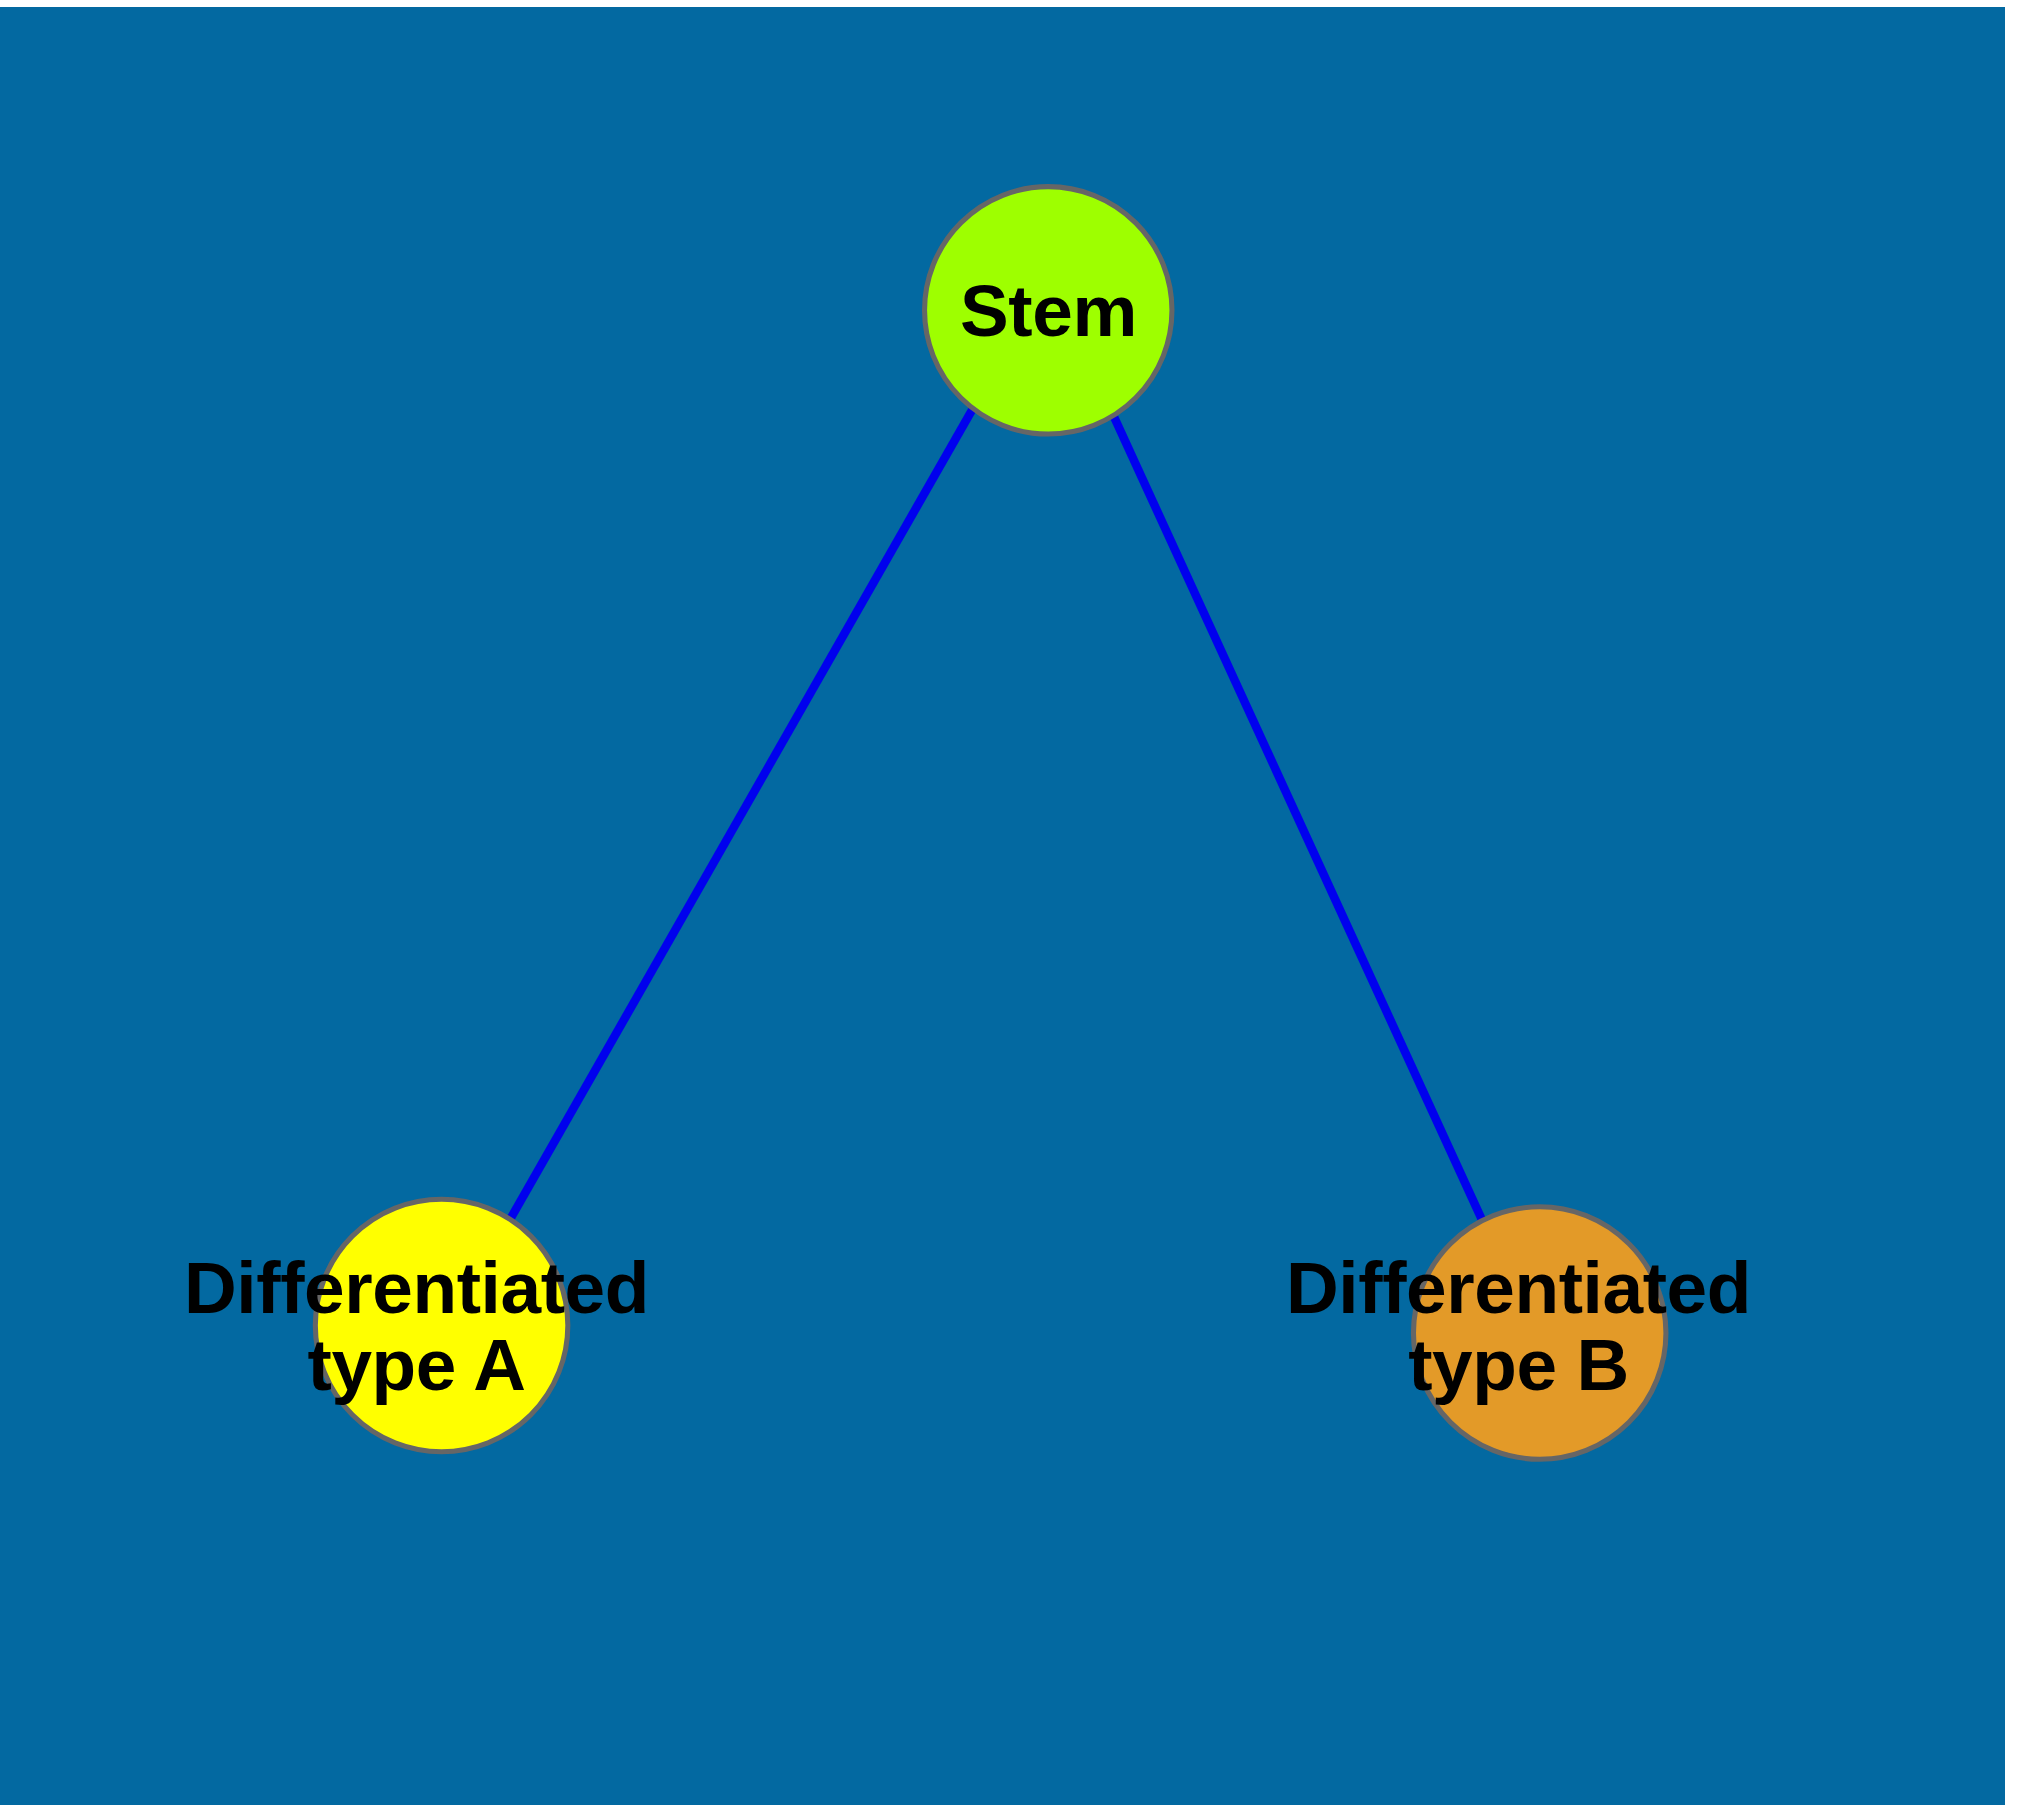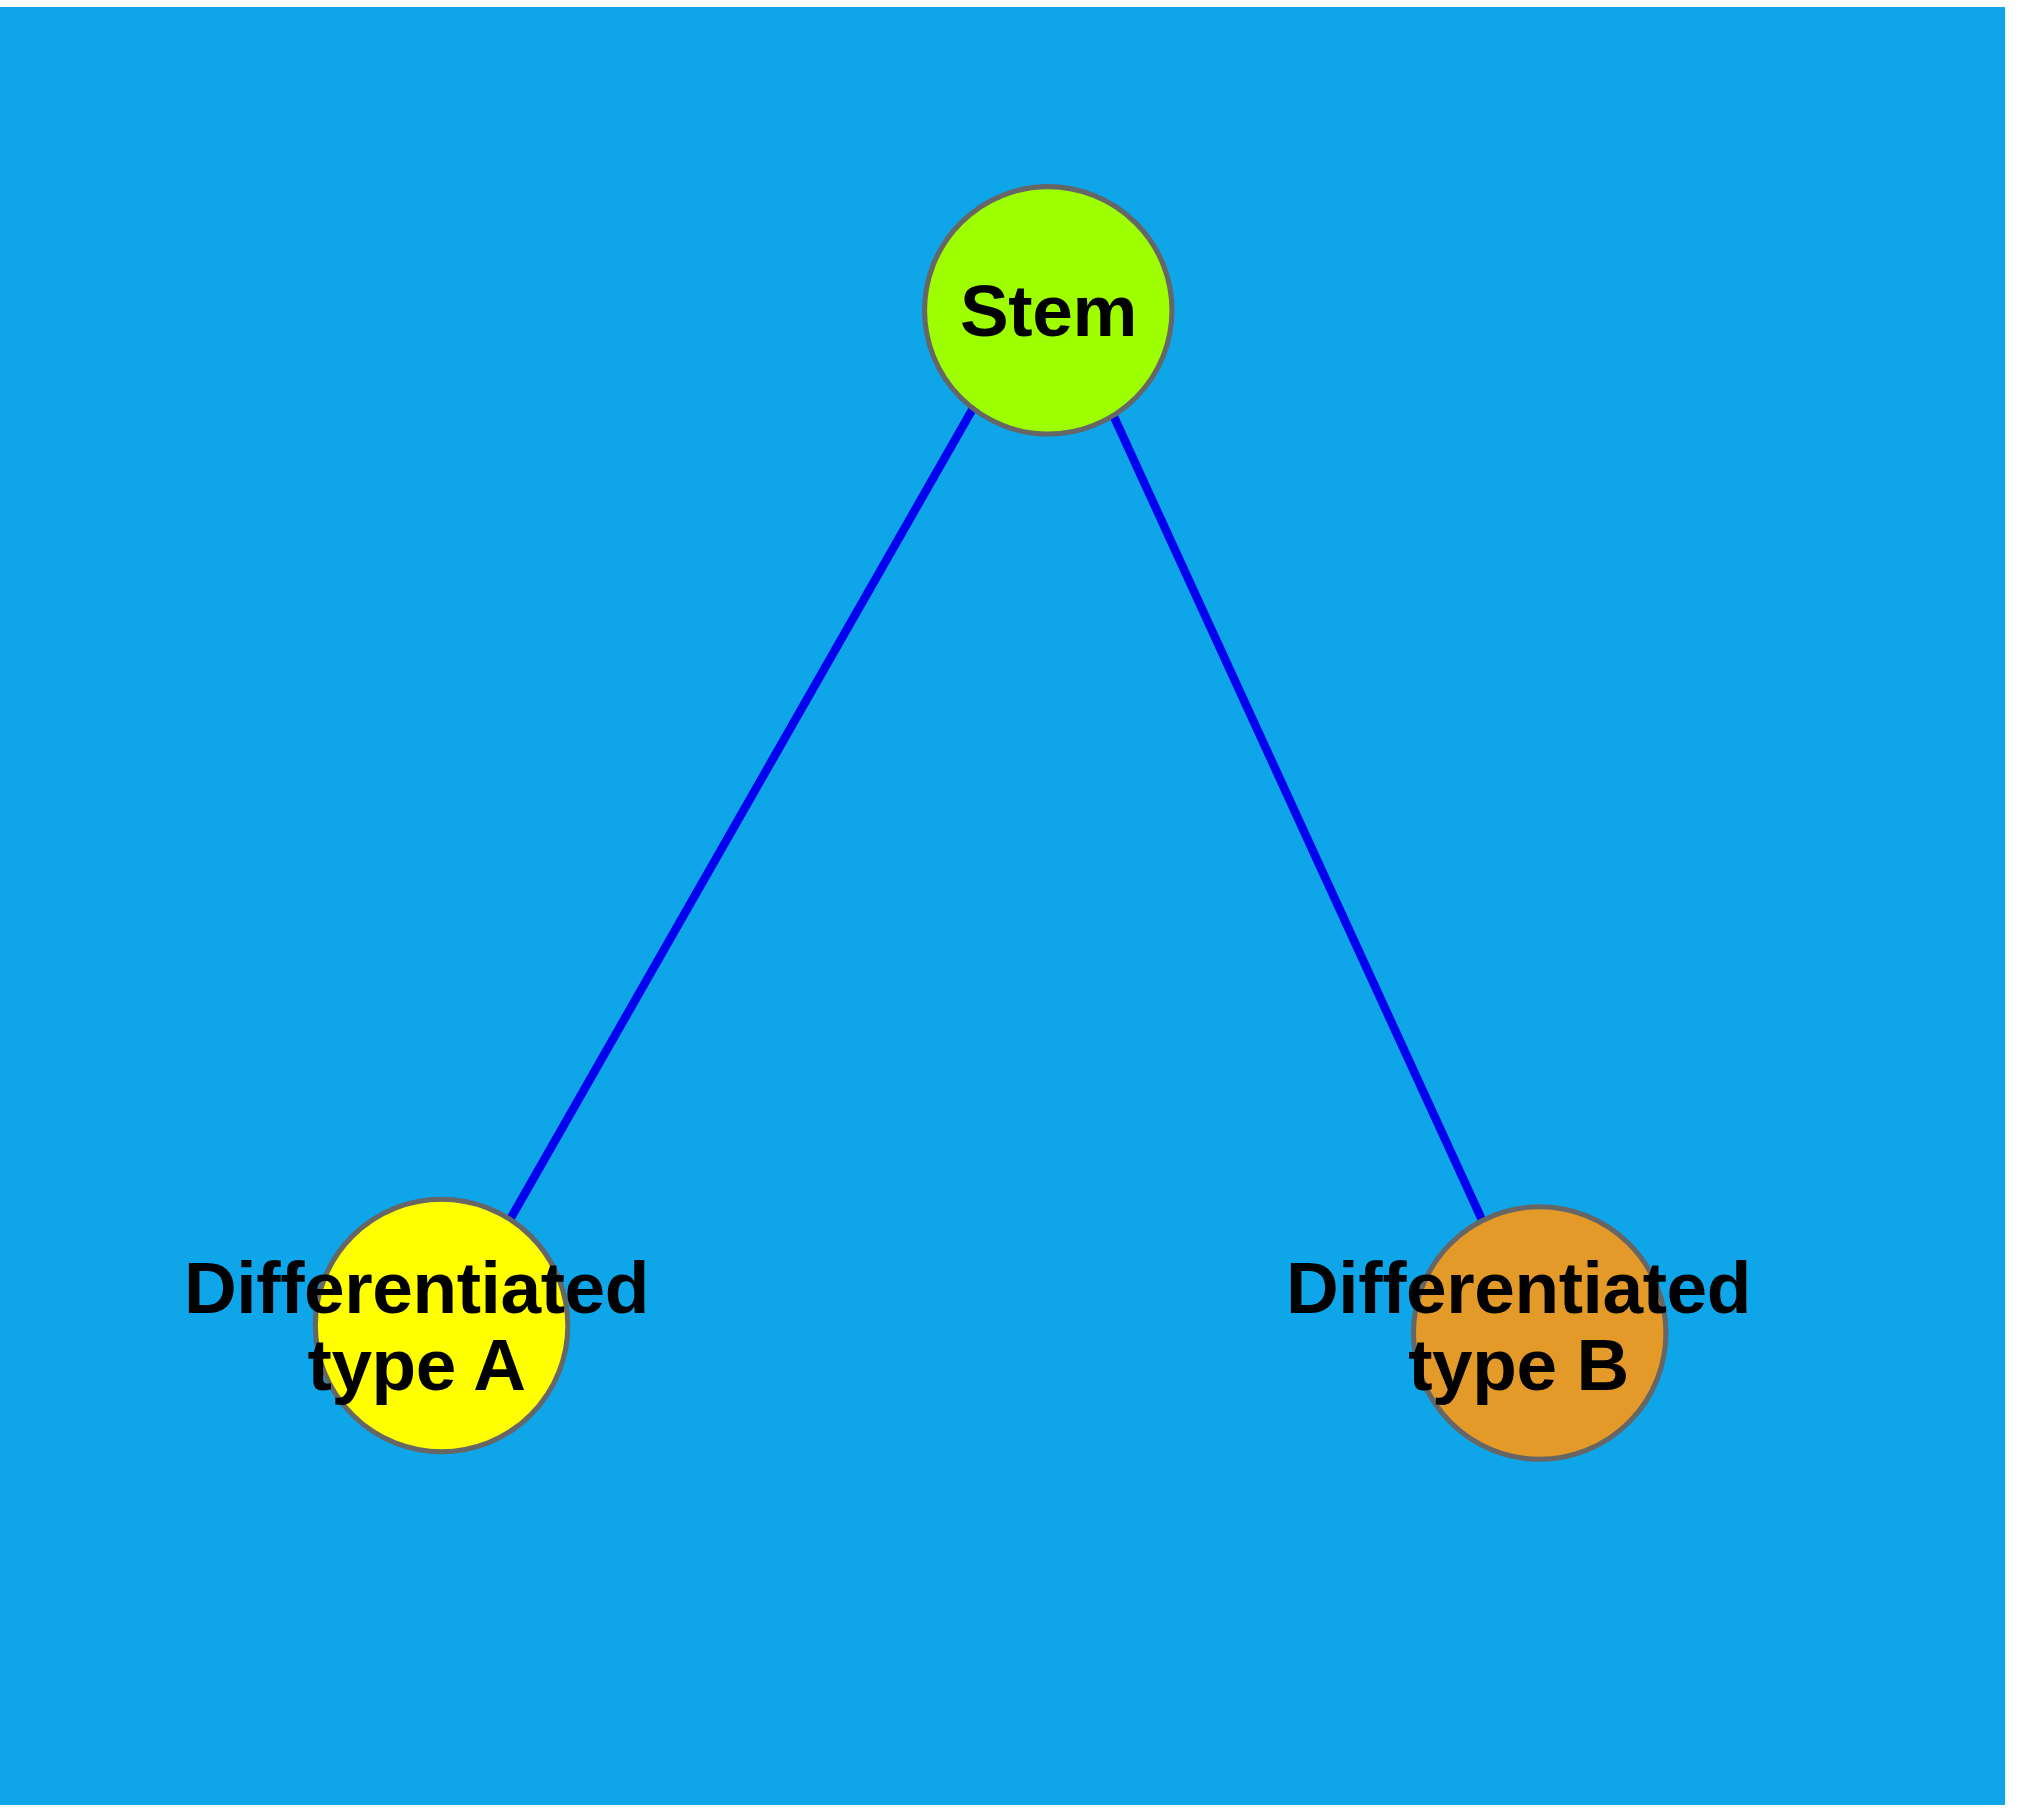--- a/index.html
+++ b/index.html
@@ -43,21 +43,21 @@
     line-height: 1.06;
     white-space: pre;
     pointer-events: none;
     letter-spacing: -0.4px;
   }
 </style>
 </head>
 <body>
 
 <div id="canvas">
-  <div id="plot-area" style="background: #0ea5e9;">
+  <div id="plot-area" style="background: #0369a1;">
 
     <svg id="graph-svg" viewBox="0 0 2366 2122">
       <g>
         <line stroke="#0000ee" stroke-width="10" stroke-linecap="butt" x1="1148" y1="474" x2="600" y2="1434"></line>
         <line stroke="#0000ee" stroke-width="10" stroke-linecap="butt" x1="1312" y1="478" x2="1751" y2="1436"></line>
       </g>
       <g>
         <circle stroke="#666666" stroke-width="6" cx="1237" cy="358" r="146" fill="#9eff00"></circle>
         <circle stroke="#666666" stroke-width="6" cx="521" cy="1556" r="149" fill="#ffff00"></circle>
         <circle stroke="#666666" stroke-width="6" cx="1817" cy="1565" r="149" fill="#e39a28"></circle>

